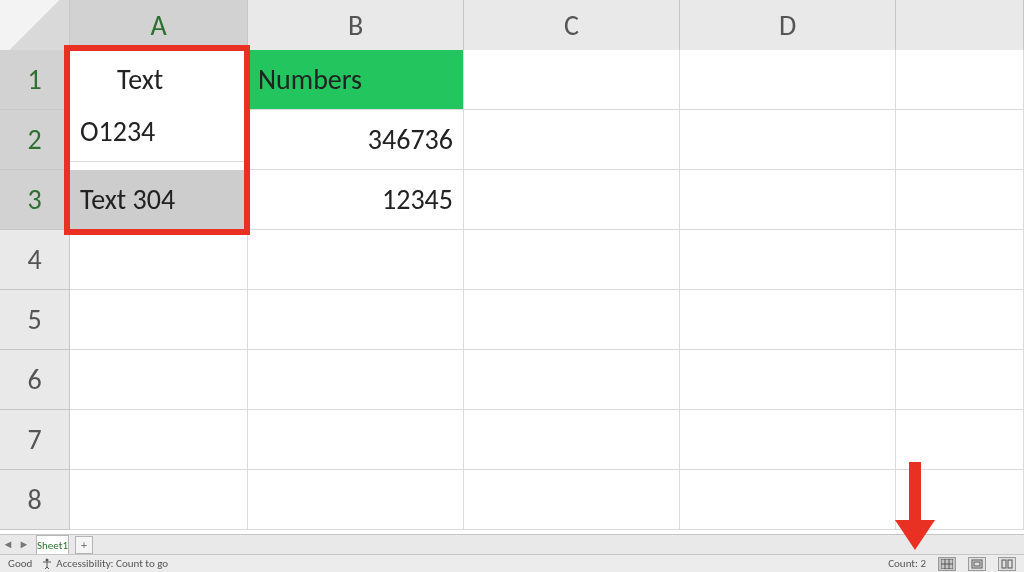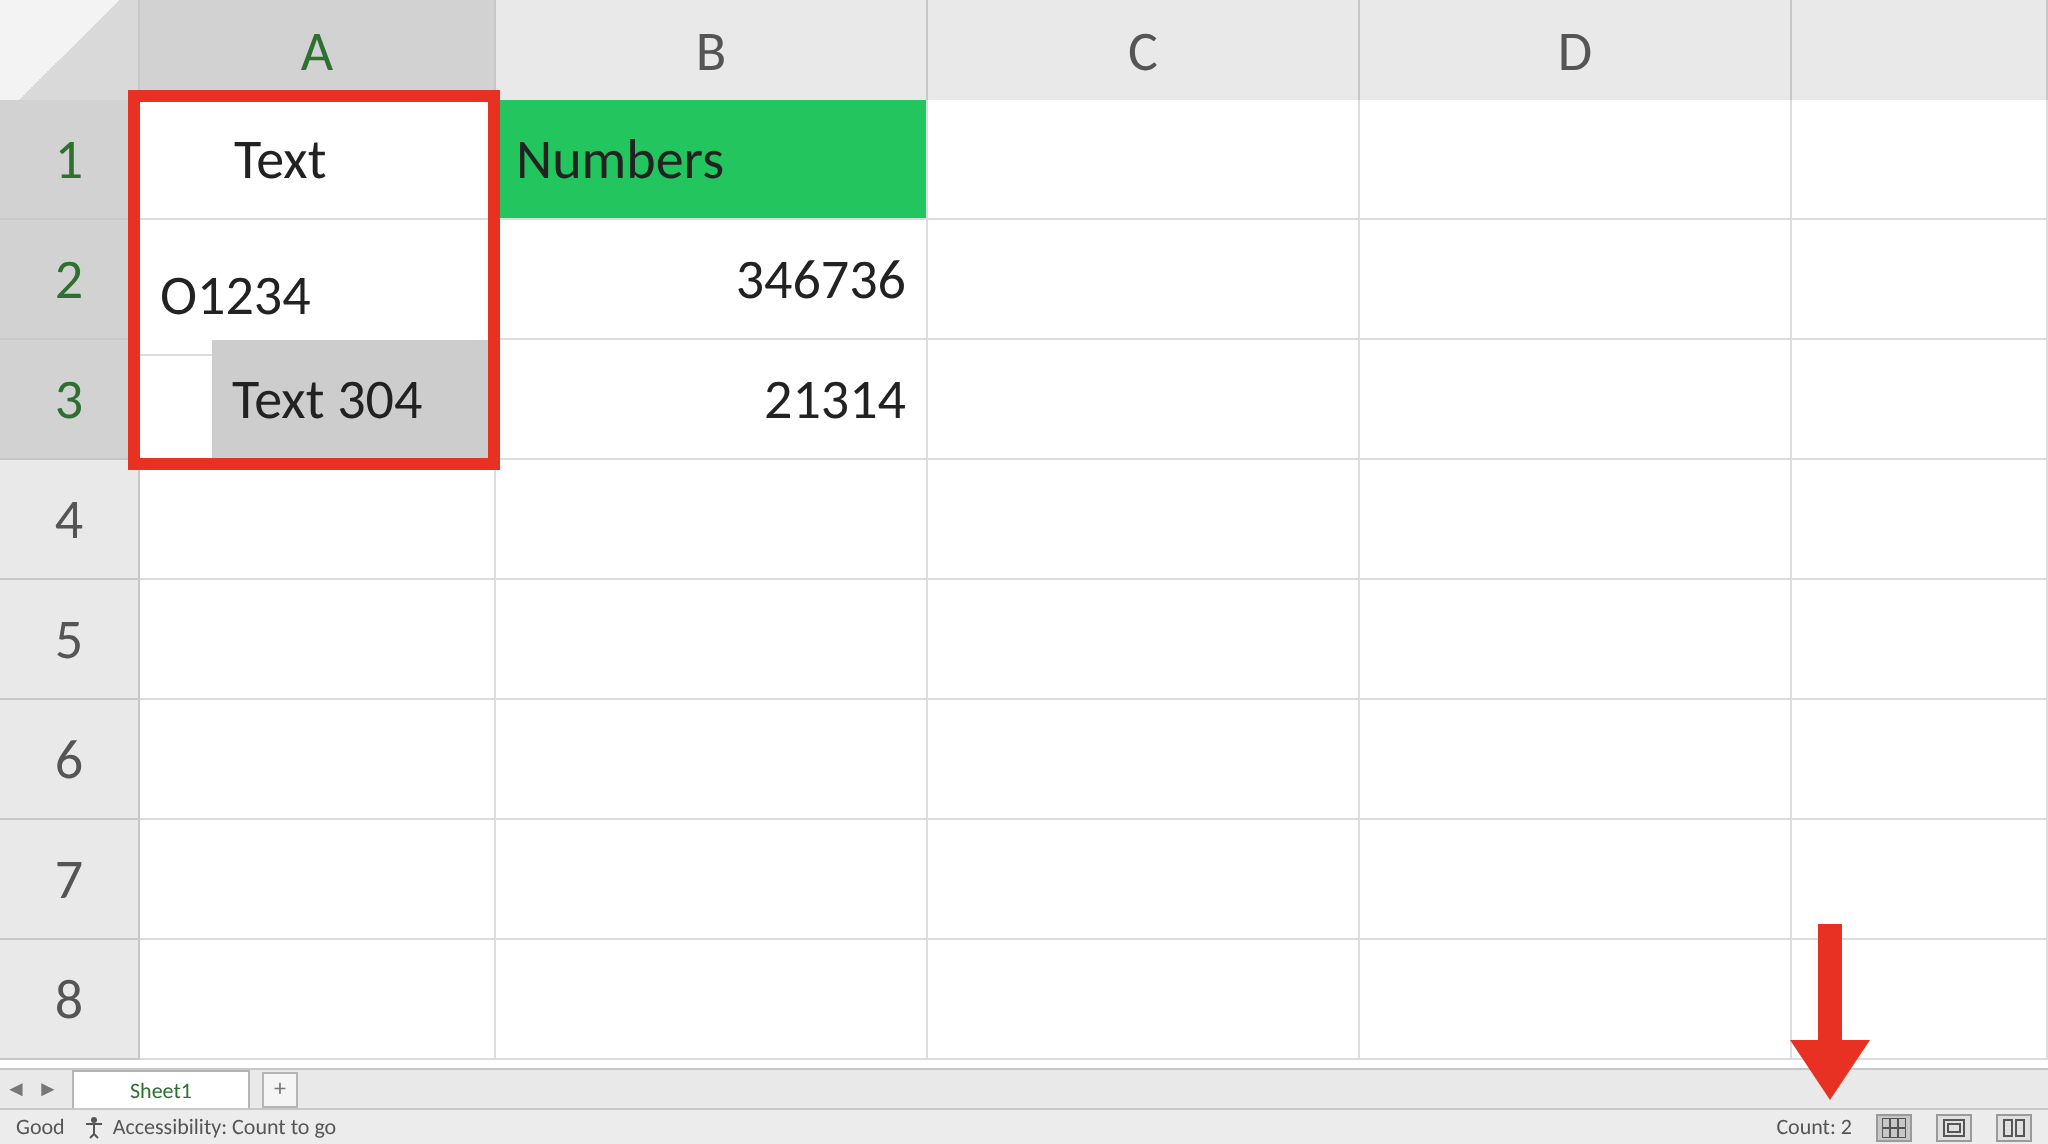--- a/index.html
+++ b/index.html
@@ -69,21 +69,20 @@
     padding: 0 10px;
     background: #ffffff;
   }
   .cell.right { justify-content: flex-end; }
   .cell.hdrcell {
     background: #22c55e;
     font-weight: 400;
   }
   .cell.selA {
     background: #cdcdcd;
-    margin-left: 36px;
   }
   .cell.active {
     background: #ffffff;
     padding-left: 47px;
   }
 
   
   .redbox {
     position: absolute;
     border: 6px solid #e83122;
@@ -103,21 +102,21 @@
     font-size: 11px;
     color: #555;
   }
   .navbtn {
     width: 16px; height: 20px;
     display: flex; align-items: center; justify-content: center;
     color: #777;
   }
   .sheet-tab {
     height: 20px;
-    padding: 0 28px;
+    padding: 0 0;
     background: #ffffff;
     border: 1px solid #b5b5b5;
     border-bottom: none;
     display: flex; align-items: center;
     font-size: 11px;
     color: #2e7030;
     margin-left: 4px;
   }
   .addsheet {
     width: 18px; height: 18px;
@@ -180,31 +179,31 @@
   <div class="row-head" style="height:60px">4</div>
   <div class="row-head" style="height:60px">5</div>
   <div class="row-head" style="height:60px">6</div>
   <div class="row-head" style="height:60px">7</div>
   <div class="row-head" style="height:60px">8</div>
 </div>
 
 <div class="grid">
 
   <div class="cell hdrcell active" style="left:0;   top:0;   width:178px; height:60px">Text</div>
-  <div class="cell" style="left:0;   top:68px; width:178px; height:60px">O1234</div>
+  <div class="cell" style="left:0;   top:52px; width:178px; height:60px">O1234</div>
   <div class="cell selA" style="left:0;   top:120px;width:178px; height:60px">Text 304</div>
   <div class="cell" style="left:0; top:180px; width:178px; height:60px"></div>
   <div class="cell" style="left:0; top:240px; width:178px; height:60px"></div>
   <div class="cell" style="left:0; top:300px; width:178px; height:60px"></div>
   <div class="cell" style="left:0; top:360px; width:178px; height:60px"></div>
   <div class="cell" style="left:0; top:420px; width:178px; height:60px"></div>
 
   <div class="cell hdrcell" style="left:178px; top:0;    width:216px; height:60px">Numbers</div>
   <div class="cell right" style="left:178px; top:60px; width:216px; height:60px">346736</div>
-  <div class="cell right" style="left:178px; top:120px;width:216px; height:60px">21314</div>
+  <div class="cell right" style="left:178px; top:120px;width:216px; height:60px">12345</div>
   <div class="cell" style="left:178px; top:180px; width:216px; height:60px"></div>
   <div class="cell" style="left:178px; top:240px; width:216px; height:60px"></div>
   <div class="cell" style="left:178px; top:300px; width:216px; height:60px"></div>
   <div class="cell" style="left:178px; top:360px; width:216px; height:60px"></div>
   <div class="cell" style="left:178px; top:420px; width:216px; height:60px"></div>
 
   <div class="cell" style="left:394px; top:0;    width:216px; height:60px"></div>
   <div class="cell" style="left:394px; top:60px; width:216px; height:60px"></div>
   <div class="cell" style="left:394px; top:120px;width:216px; height:60px"></div>
   <div class="cell" style="left:394px; top:180px;width:216px; height:60px"></div>

